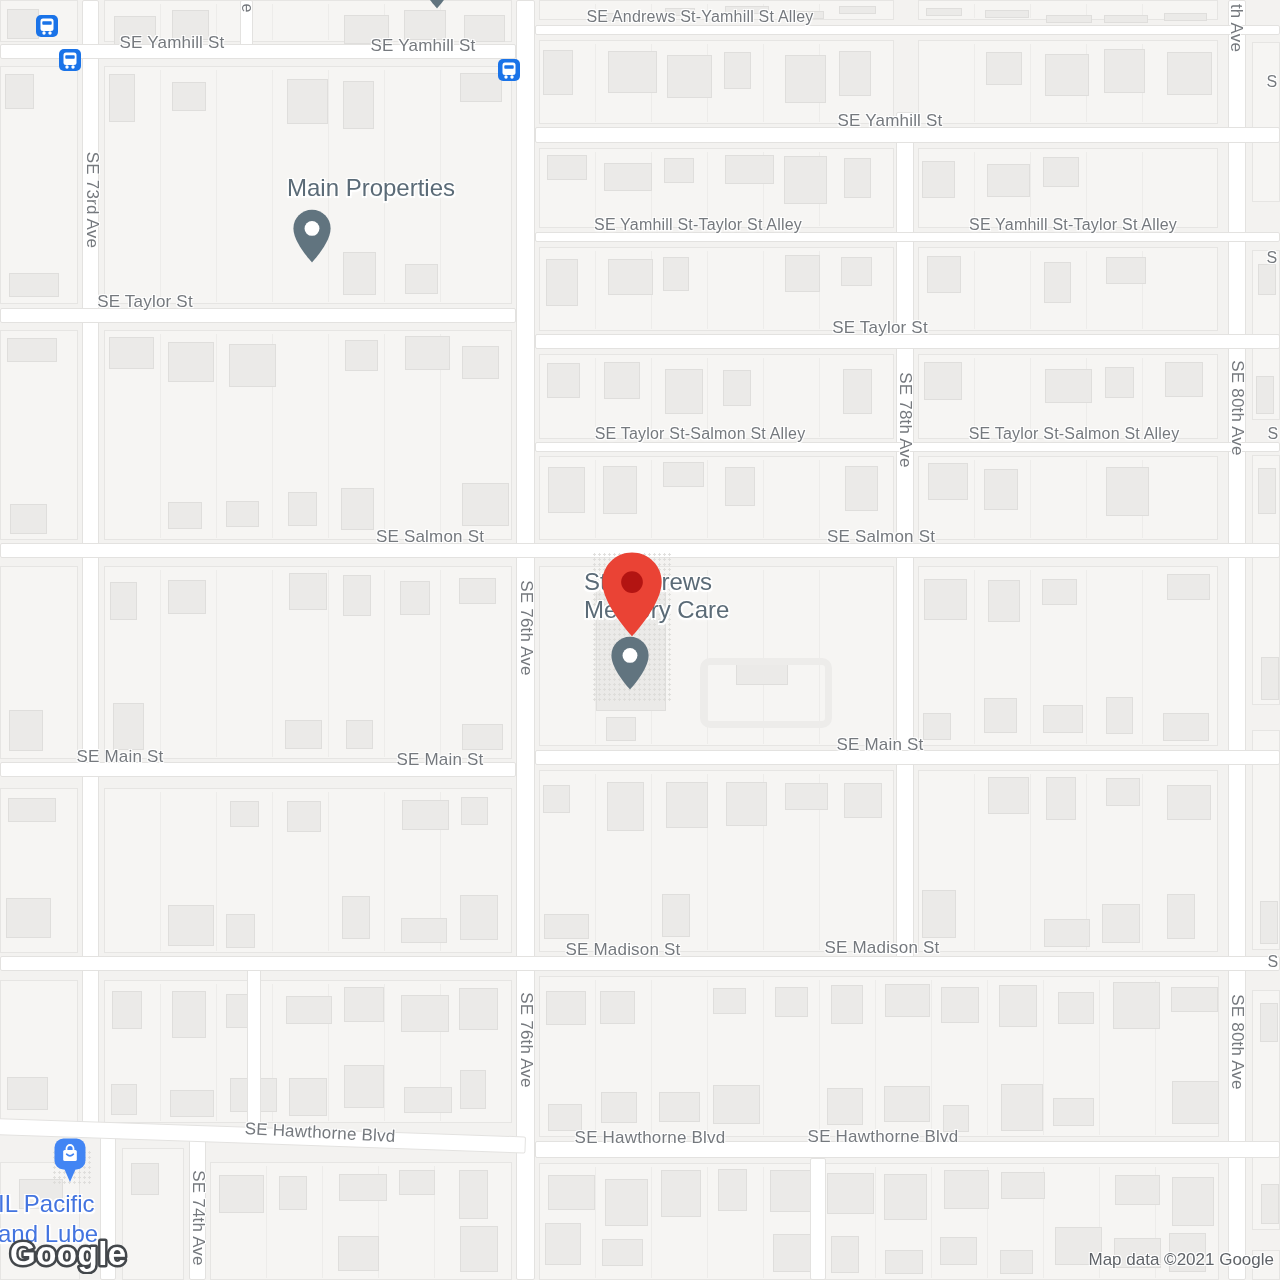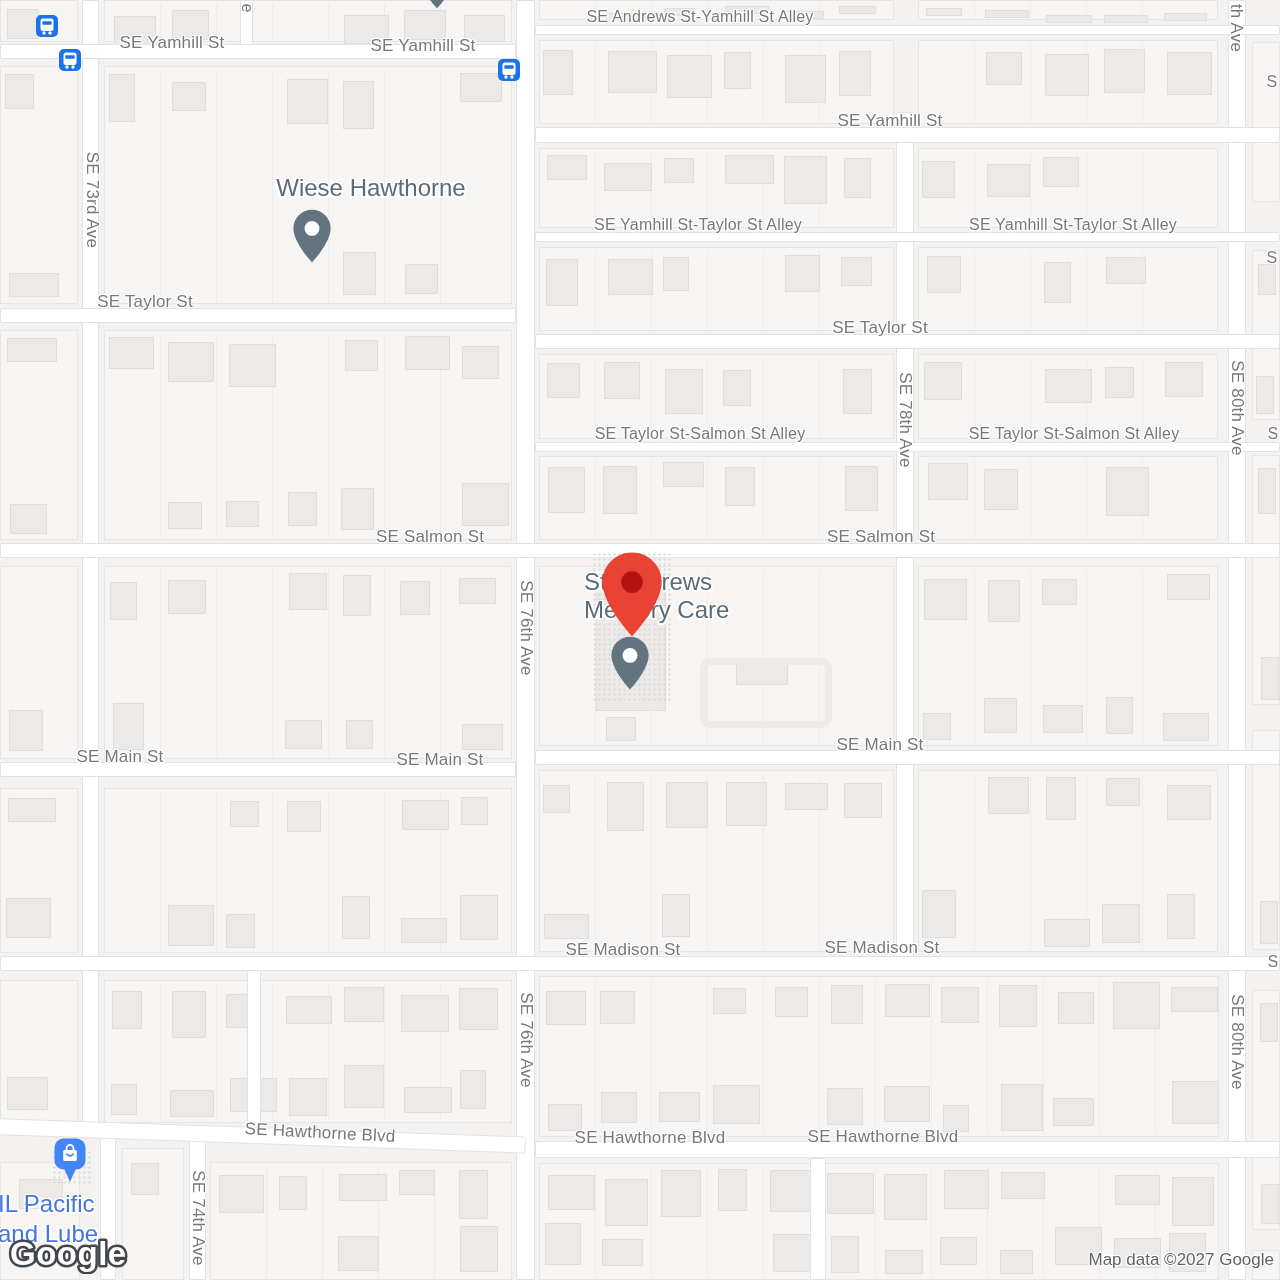--- a/index.html
+++ b/index.html
@@ -506,21 +506,21 @@
     <div class="stl" style="left: 1236px; top: 28px; font-size: 17px; transform: translate(-50%, -50%) rotate(90deg);">th Ave</div>
     <div class="stl" style="left: 247px; top: 8px; font-size: 16px; transform: translate(-50%, -50%) rotate(90deg);">e</div>
     <div class="stl" style="left: 1272px; top: 82px; font-size: 16px; transform: translate(-50%, -50%) rotate(0deg);">S</div>
     <div class="stl" style="left: 1272px; top: 258px; font-size: 16px; transform: translate(-50%, -50%) rotate(0deg);">S</div>
     <div class="stl" style="left: 1273px; top: 434px; font-size: 16px; transform: translate(-50%, -50%) rotate(0deg);">S</div>
     <div class="stl" style="left: 1273px; top: 962px; font-size: 16px; transform: translate(-50%, -50%) rotate(0deg);">S</div>
     <div class="ploop"></div>
   <div class="stipple" style="left:592px;top:552px;width:80px;height:150px;"></div>
   <div class="stipple" style="left:52px;top:1150px;width:40px;height:36px;"></div>
 
-  <div class="poi poi-slate poi-wiese">Wiese Hawthorne</div>
+  <div class="poi poi-slate poi-wiese">Main Properties</div>
   <div class="poi poi-slate poi-standrews">
     <div>St. Andrews</div>
     <div>Memory Care</div>
   </div>
   <div class="poi poi-blue poi-pacific">
     <div>IL Pacific</div>
     <div>and Lube</div>
   </div>
 
   <div class="marker" style="left:417px;top:-45px;">
@@ -587,15 +587,15 @@
         <circle cx="8" cy="18" r="1.7" fill="#fff"></circle>
         <circle cx="14" cy="18" r="1.7" fill="#fff"></circle>
       </svg>
   </div>
 
   <div class="attrib-logo">
     <svg width="130" height="40" viewBox="0 0 130 40">
       <text x="4" y="31" font-family="Liberation Sans, sans-serif" font-size="33" font-weight="bold" letter-spacing="0.5" fill="#ffffff" stroke="#43474b" stroke-width="5" stroke-linejoin="round" style="paint-order:stroke fill">Google</text>
     </svg>
   </div>
-  <div class="attrib-copy">Map data ©2027 Google</div>
+  <div class="attrib-copy">Map data ©2021 Google</div>
 
 </div>
 
 </body></html>

